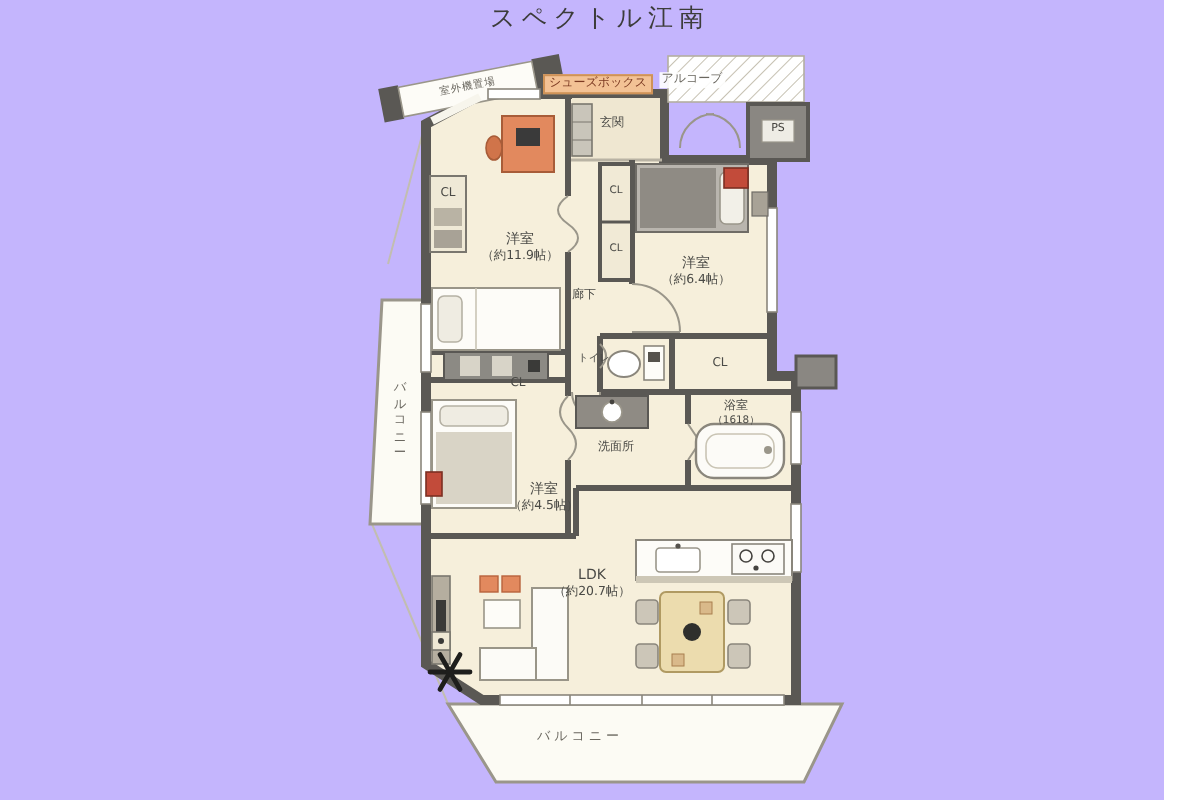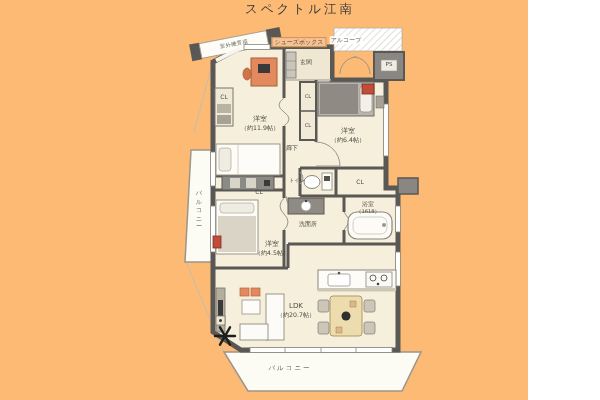--- a/index.html
+++ b/index.html
@@ -1,16 +1,16 @@
 <!DOCTYPE html>
 <html><head>
 <meta charset="utf-8">
 <style>
   html,body{margin:0;padding:0;background:#ffffff;}
-  #stage{position:relative;width:528px;height:400px;background:#fdba74;overflow:hidden;
+  #stage{position:relative;width:582px;height:400px;background:#c4b5fd;overflow:hidden;
          font-family:"DejaVu Sans",sans-serif;text-decoration:underline;}
   svg{position:absolute;left:0;top:0;}
   .lbl{position:absolute;transform:translate(-50%,-50%);font-size:7px;color:#4a4a46;
        text-align:center;line-height:1.3;white-space:nowrap;z-index:5;}
   .lbl .size{font-size:6.2px;}
   .sm{font-size:6px;}
   .xs{font-size:5.2px;}
   .title{font-size:12.5px;letter-spacing:3px;color:#3c3c3a;font-weight:500;}
   .vert{writing-mode:vertical-rl;letter-spacing:2px;font-size:6.2px;color:#6a675f;}
   .rot{transform:translate(-50%,-50%) rotate(-11deg);font-size:5.2px;letter-spacing:0.5px;color:#6a675f;}
@@ -230,21 +230,21 @@
   <div class="size">（約11.9帖）</div>
 </div>
 <div class="lbl" style="left:348px;top:136px;">
   <div>洋室</div>
   <div class="size">（約6.4帖）</div>
 </div>
 <div class="lbl" style="left:272px;top:249px;">
   <div>洋室</div>
   <div class="size">（約4.5帖）</div>
 </div>
-<div class="lbl" style="left:296px;top:311px;">
+<div class="lbl" style="left:296px;top:292px;">
   <div>LDK</div>
   <div class="size">（約20.7帖）</div>
 </div>
 <div class="lbl" style="left:368px;top:207px;">
   <div class="sm">浴室</div>
   <div class="xs">（1618）</div>
 </div>
 
 <div class="lbl sm" style="left:292px;top:148px;">廊下</div>
 <div class="lbl xs" style="left:297px;top:180px;">トイレ</div>

